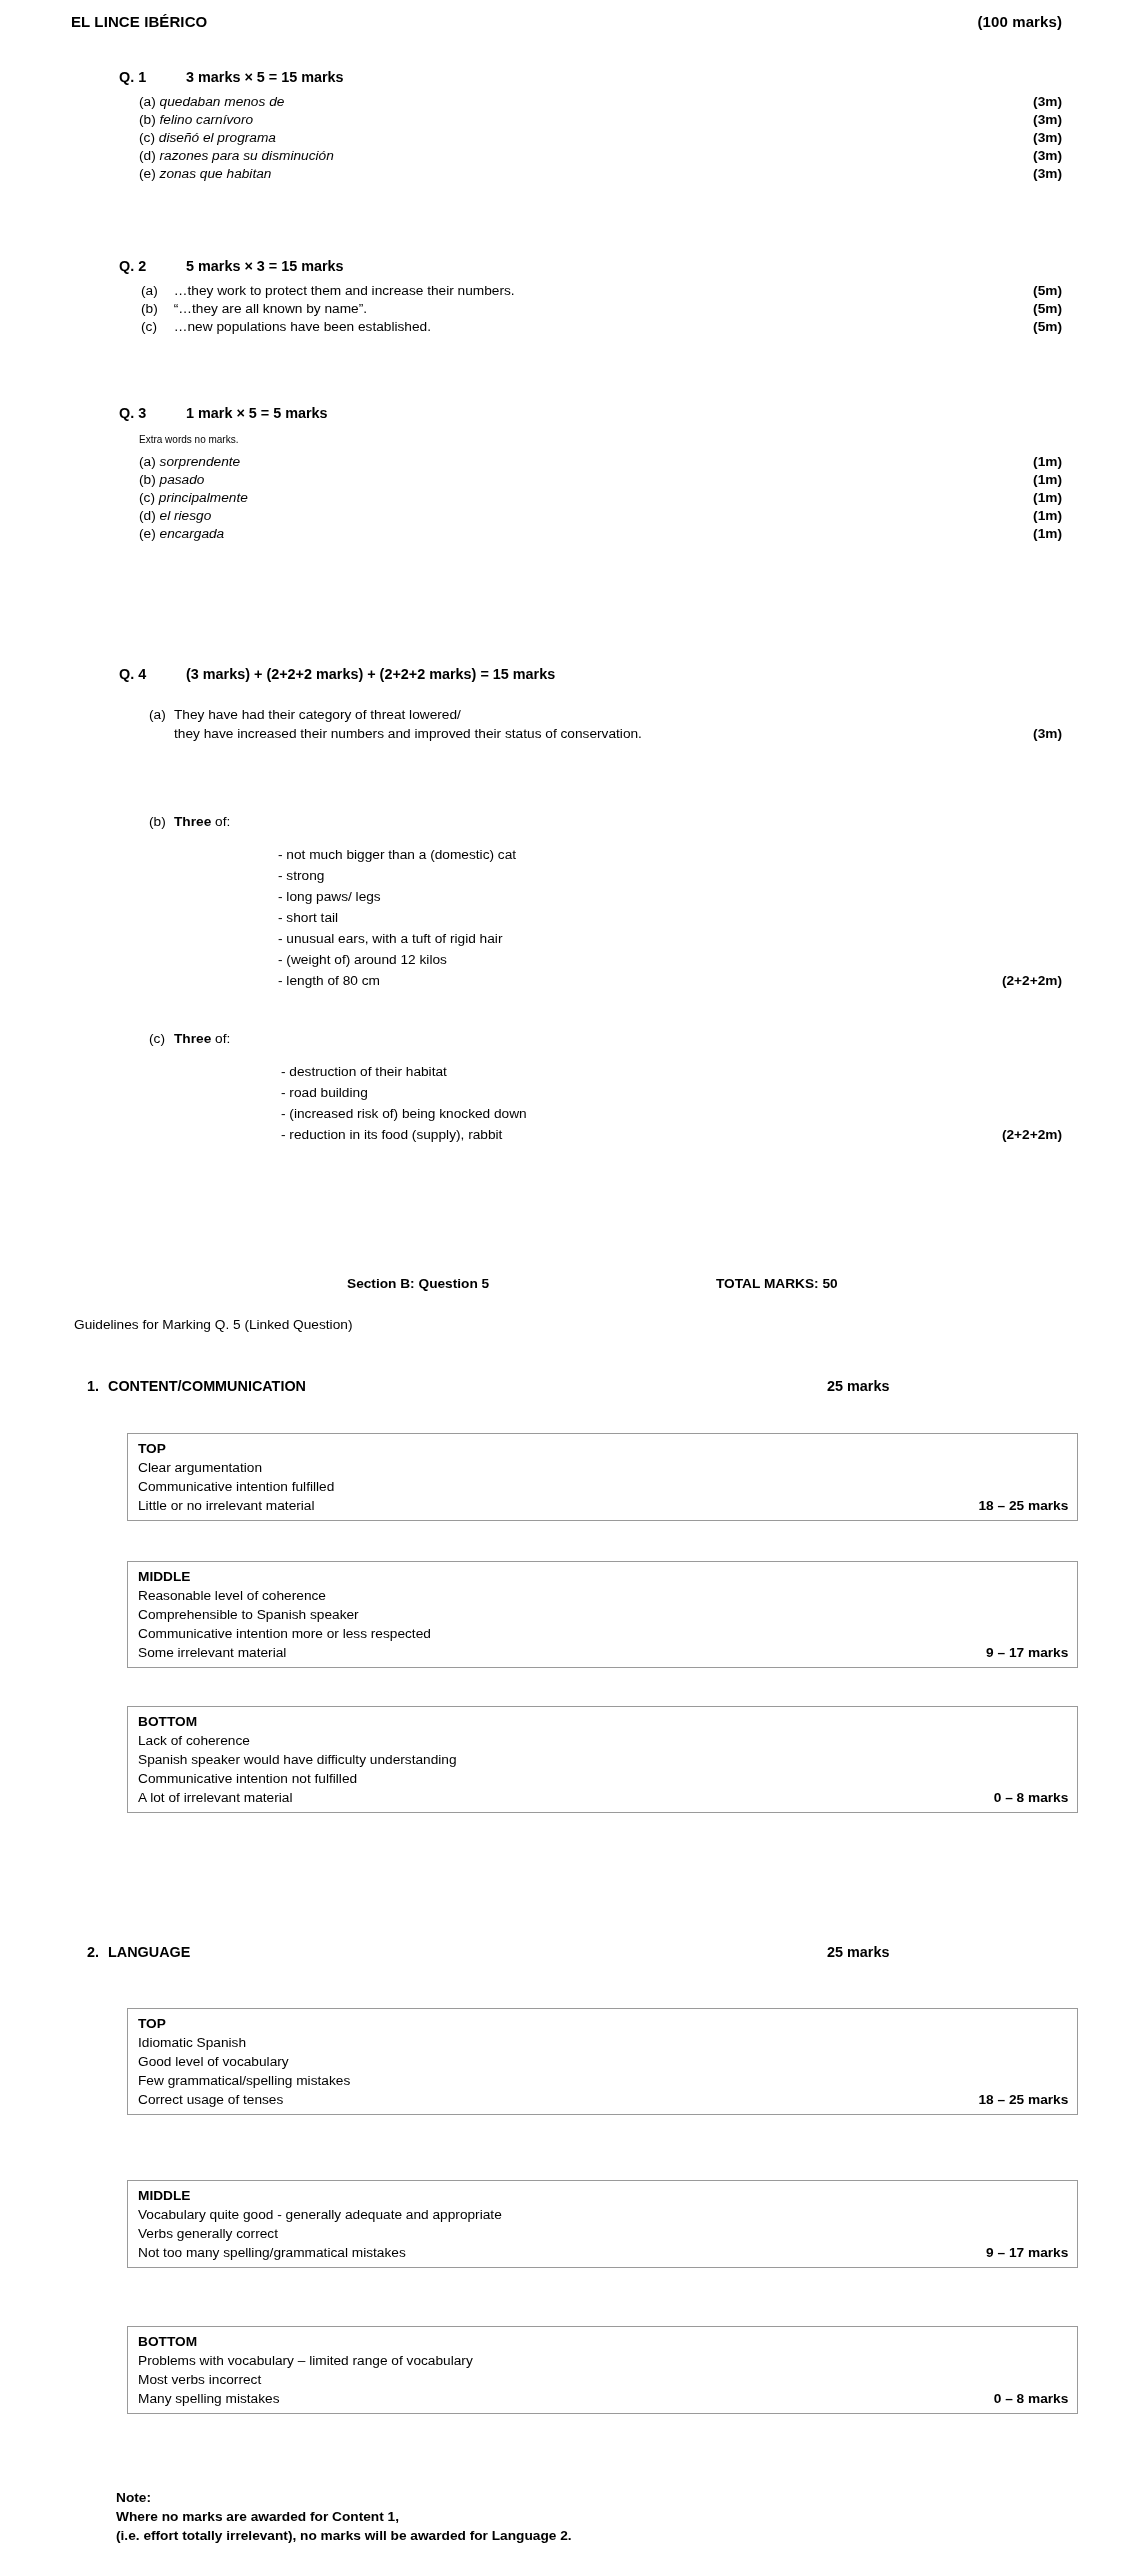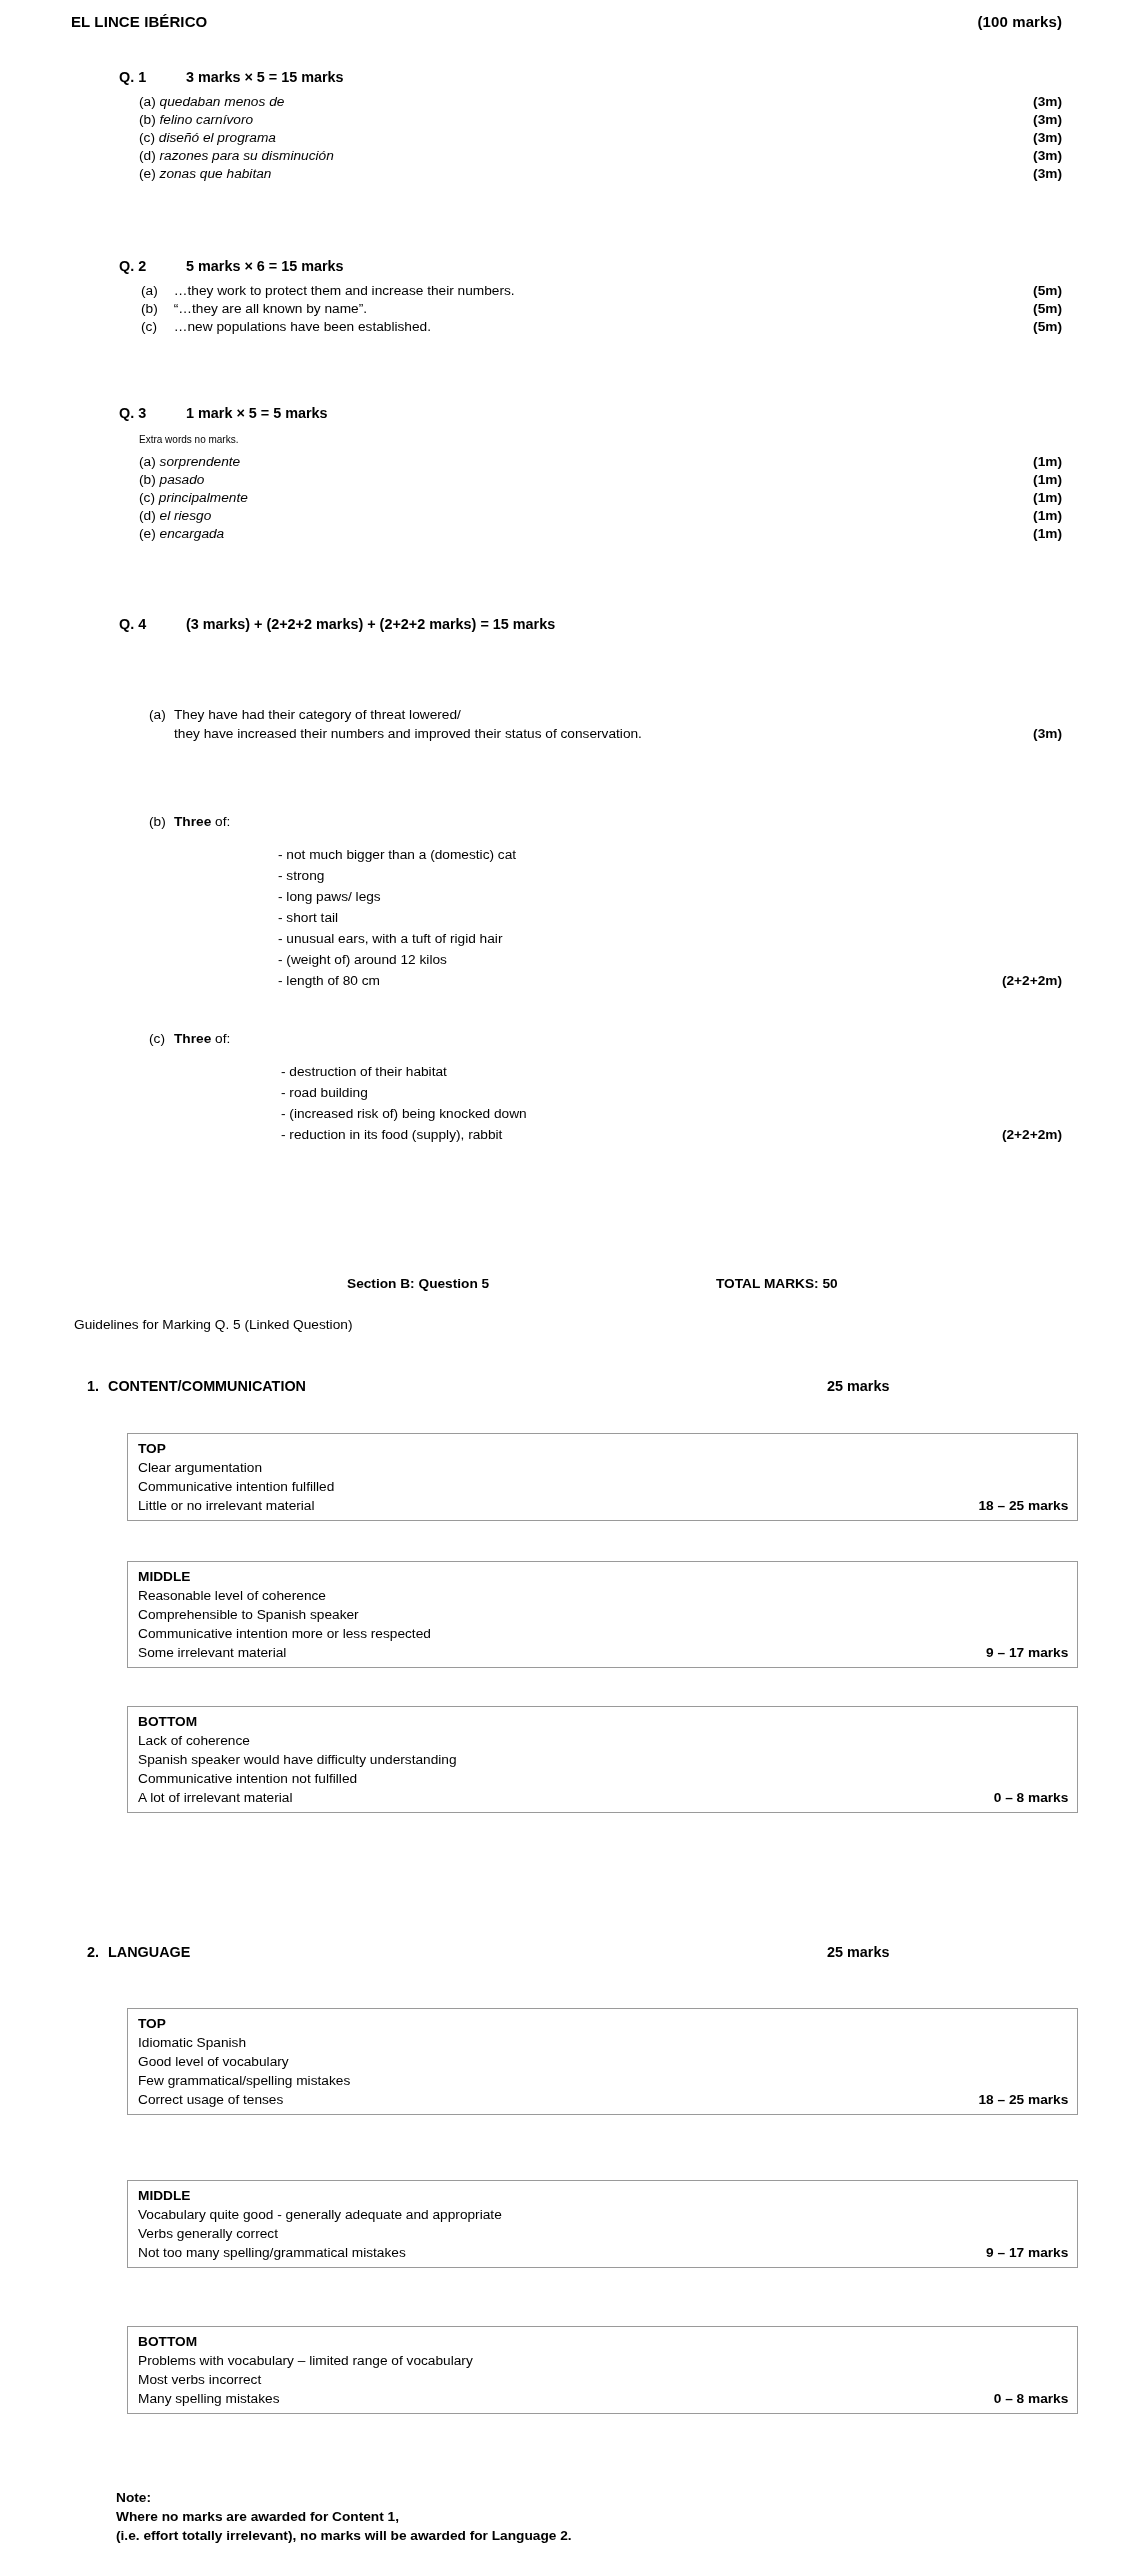--- a/index.html
+++ b/index.html
@@ -199,21 +199,21 @@
       <div class="subitem">
         <span class="tag">(e)</span>
         <span class="txt">zonas que habitan</span>
         <span class="marks">(3m)</span>
       </div>
     </div>
 
     <div class="qblock" style="top:258px">
       <div class="qhead">
         <span class="qlabel">Q. 2</span>
-        <span class="qtitle">5 marks × 6 = 15 marks</span>
+        <span class="qtitle">5 marks × 3 = 15 marks</span>
       </div>
       <div style="height:7.5px"></div>
       <div class="subitem wide">
         <span class="tag">(a)</span>
         <span class="txt plain">…they work to protect them and increase their numbers.</span>
         <span class="marks">(5m)</span>
       </div>
       <div class="subitem wide">
         <span class="tag">(b)</span>
         <span class="txt plain">“…they are all known by name”.</span>
@@ -254,21 +254,21 @@
         <span class="txt">el riesgo</span>
         <span class="marks">(1m)</span>
       </div>
       <div class="subitem">
         <span class="tag">(e)</span>
         <span class="txt">encargada</span>
         <span class="marks">(1m)</span>
       </div>
     </div>
 
-    <div class="qblock" style="top:616px">
+    <div class="qblock" style="top:666px">
       <div class="qhead">
         <span class="qlabel">Q. 4</span>
         <span class="qtitle">(3 marks) + (2+2+2 marks) + (2+2+2 marks)  = 15 marks</span>
       </div>
     </div>
 
     <div class="qblock" style="top:705px">
       <div class="q4item">
         <span class="tag">(a)</span><span>They have had their category of threat lowered/</span>
       </div>

